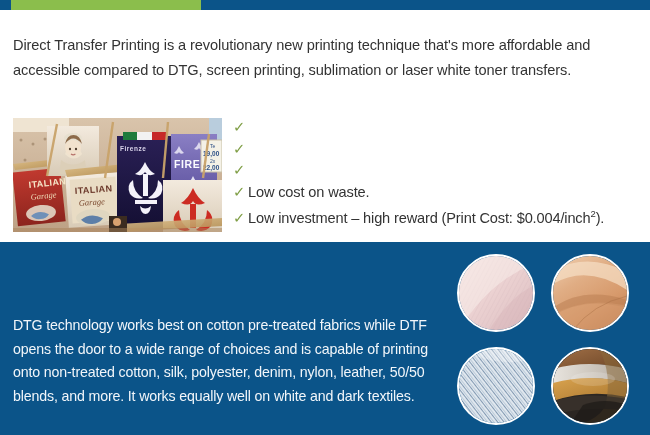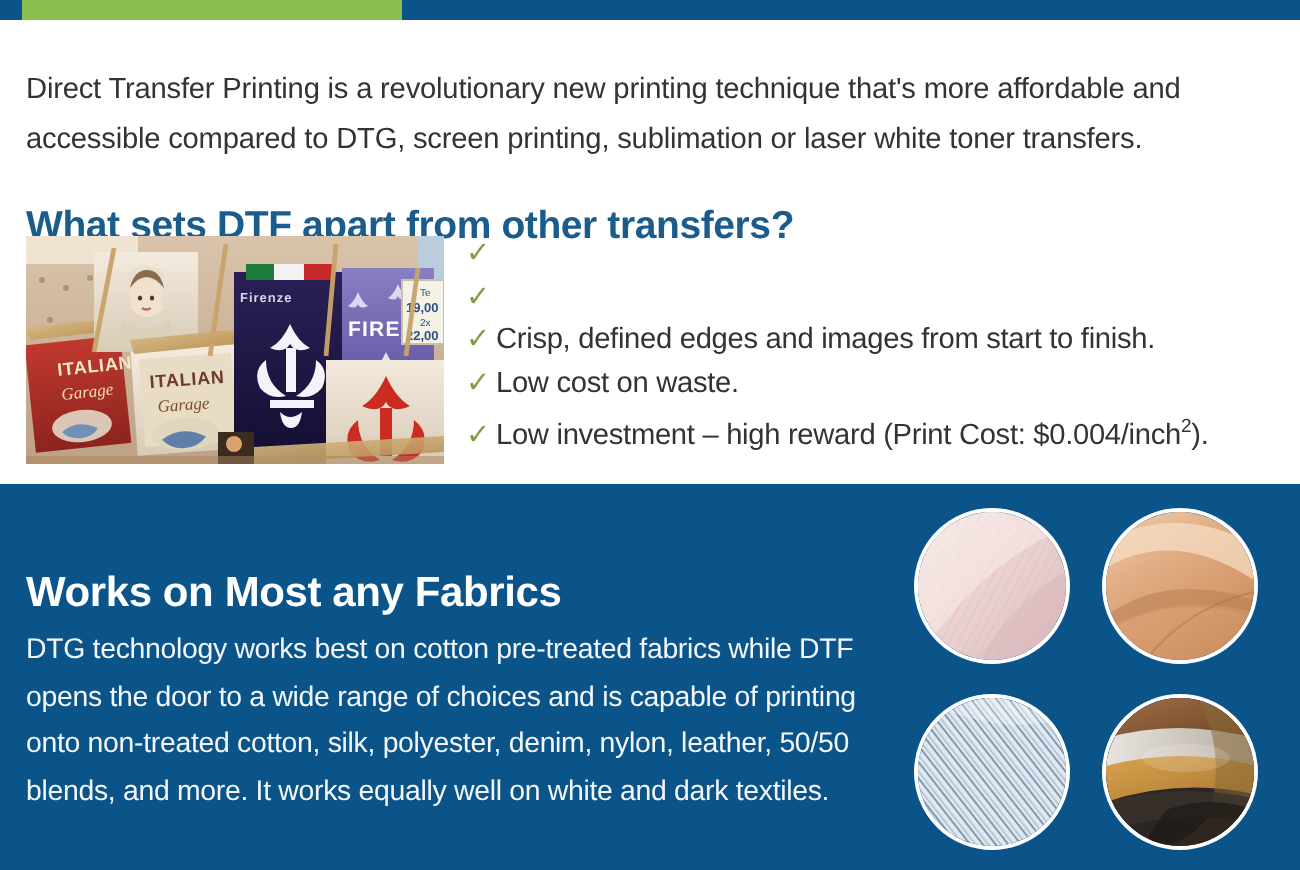--- a/index.html
+++ b/index.html
@@ -141,21 +141,20 @@
 <body>
 
 <div class="topbar">
   <div class="topbar-green"></div>
 </div>
 
 <div class="upper">
 
   <p class="intro">Direct Transfer Printing is a revolutionary new printing technique that's more affordable and accessible compared to DTG, screen printing, sublimation or laser white toner transfers.</p>
 
-  <h2 class="section-heading">What sets DTF apart from other transfers?</h2>
 
   <div class="photo">
     <svg width="209" height="114" viewBox="0 0 209 114" xmlns="http://www.w3.org/2000/svg" aria-hidden="true">
       <defs>
         <linearGradient id="pegboard" x1="0" y1="0" x2="0" y2="1">
           <stop offset="0" stop-color="#d9c4ab"></stop>
           <stop offset="1" stop-color="#bda185"></stop>
         </linearGradient>
         <linearGradient id="wood" x1="0" y1="0" x2="1" y2="1">
           <stop offset="0" stop-color="#e0c28d"></stop>
@@ -293,36 +292,34 @@
 
   <div class="benefits">
     <div class="benefit-row">
       <span class="check">✓</span>
     </div>
     <div class="benefit-row">
       <span class="check">✓</span>
     </div>
     <div class="benefit-row">
       <span class="check">✓</span>
-      <span class="benefit-text">Crisp, defined edges and images from start to finish.</span>
     </div>
     <div class="benefit-row">
       <span class="check">✓</span>
       <span class="benefit-text">Low cost on waste.</span>
     </div>
     <div class="benefit-row">
       <span class="check">✓</span>
       <span class="benefit-text"><span>Low investment – high reward (Print Cost: $0.004/inch</span><sup>2</sup><span>).</span></span>
     </div>
   </div>
 </div>
 
 <div class="lower">
 
-  <h2 class="lower-heading">Works on Most any Fabrics</h2>
   <p class="lower-body">DTG technology works best on cotton pre-treated fabrics while DTF opens the door to a wide range of choices and is capable of printing onto non-treated cotton, silk, polyester, denim, nylon, leather, 50/50 blends, and more. It works equally well on white and dark textiles.</p>
 
   <div class="swatches">
 
     <div class="swatch sw-tl">
       <svg width="74" height="74" viewBox="0 0 74 74" xmlns="http://www.w3.org/2000/svg" aria-hidden="true">
         <defs>
           <linearGradient id="pk" x1="0" y1="0" x2="1" y2="1">
             <stop offset="0" stop-color="#f6e4e2"></stop>
             <stop offset="0.45" stop-color="#ecd2d2"></stop>

